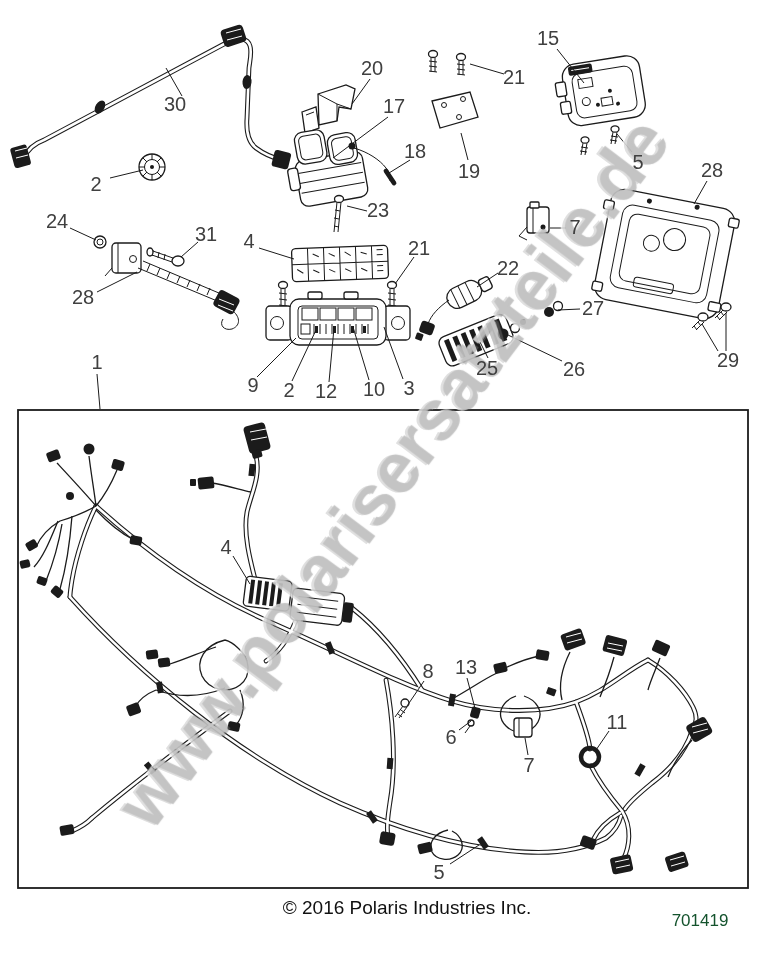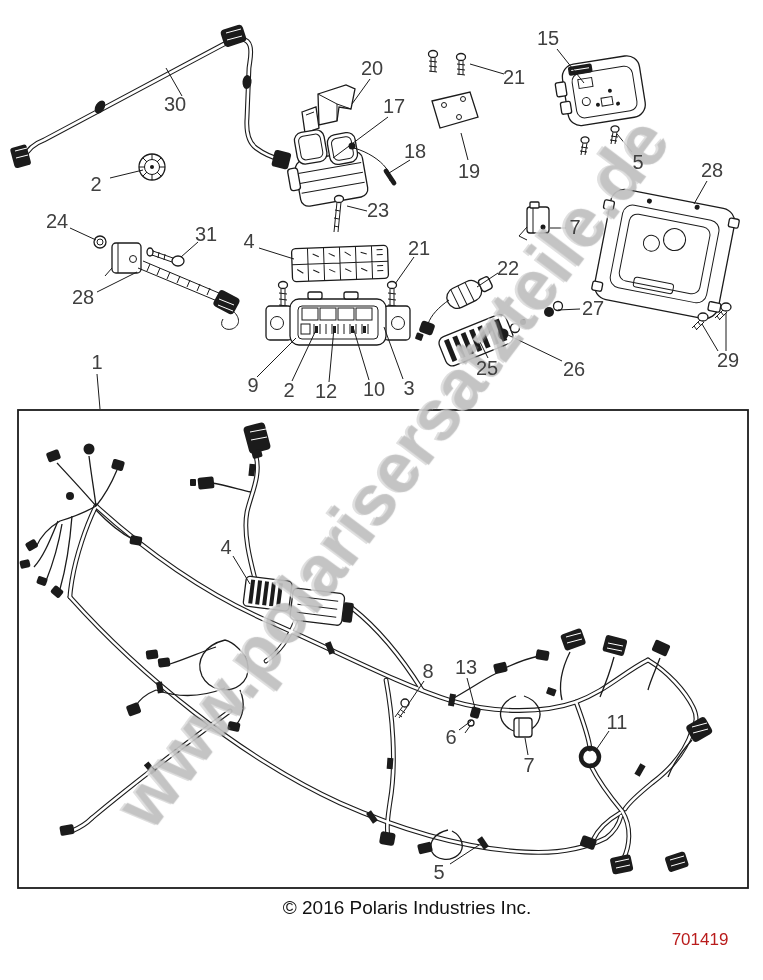--- a/index.html
+++ b/index.html
@@ -7,22 +7,22 @@
          font-family:"Liberation Sans",sans-serif;}
   svg{position:absolute;left:0;top:0;}
   .co{position:absolute;transform:translate(-50%,-50%);font-size:20px;color:#404040;
       z-index:10;white-space:nowrap;}
   .watermark{position:absolute;left:-145px;top:432px;width:1070px;text-align:center;
       transform:rotate(-53deg);font-weight:bold;font-size:71px;letter-spacing:0px;
       color:rgba(195,195,195,0.52);white-space:nowrap;z-index:6;pointer-events:none;
       text-shadow:2px 2px 1px rgba(125,125,125,0.45),-1px -1px 1px rgba(255,255,255,0.75);}
   .footer-copy{position:absolute;left:383px;top:908px;transform:translate(-50%,-50%);
       font-size:19px;color:#111;z-index:10;margin-left:24px;}
-  .part-no{position:absolute;left:700px;top:940px;transform:translate(-50%,-50%);
-      font-size:17px;color:#b91c1c;z-index:10;}
+  .part-no{position:absolute;left:700px;top:921px;transform:translate(-50%,-50%);
+      font-size:17px;color:#14532d;z-index:10;}
   
   .ln{stroke:#1b1b1b;stroke-width:1;fill:none;}
   .wire{stroke:#1b1b1b;stroke-width:1.3;fill:none;}
   .tubo{stroke:#1b1b1b;stroke-width:4.8;fill:none;stroke-linecap:round;}
   .tubi{stroke:#ffffff;stroke-width:2.6;fill:none;stroke-linecap:round;}
   .prt{stroke:#1b1b1b;stroke-width:1.3;fill:#ffffff;}
   .prt2{stroke:#1b1b1b;stroke-width:1;fill:none;}
   .blob{fill:#1b1b1b;stroke:none;}
   .wln{stroke:#fff;stroke-width:1;fill:none;}
 </style>

